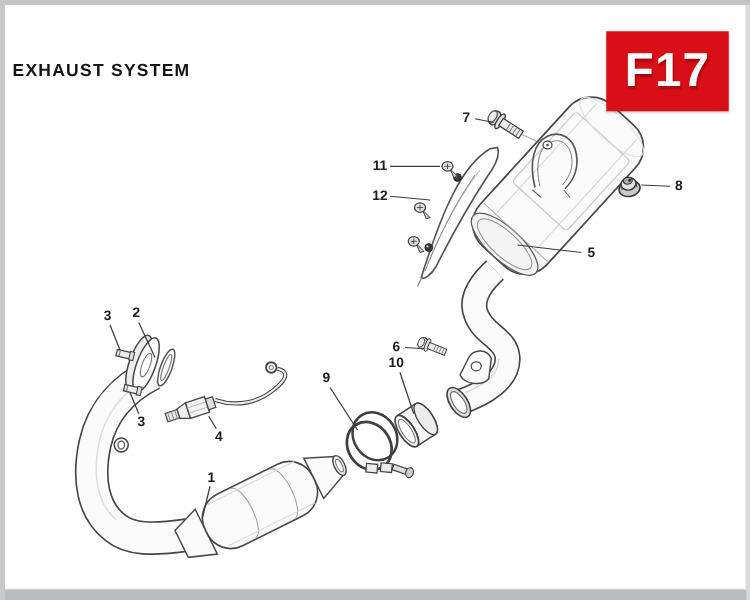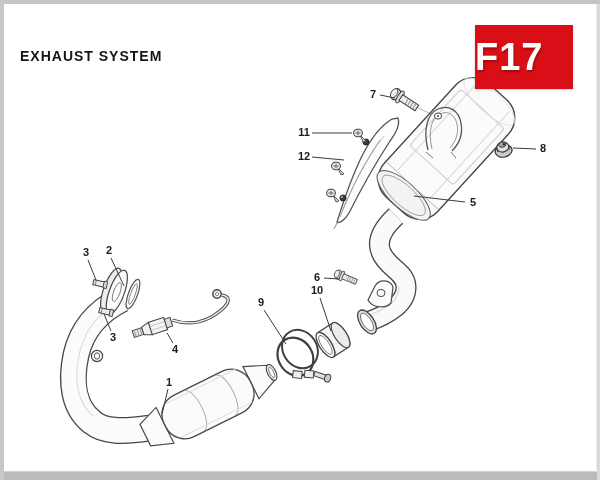--- a/index.html
+++ b/index.html
@@ -15,28 +15,28 @@
     position:absolute; inset:0; pointer-events:none; z-index:9;
     box-shadow:
       inset 4px 0 0 #c6c8ca,
       inset 0 4px 0 #c3c5c7,
       inset -3px 0 0 #d9dadb,
       inset 0 -8px 0 #b9bbbd,
       inset -4px 0 0 #e7e8e9,
       inset 0 -9px 0 #cfd1d3;
   }
   .title {
-    position:absolute; left:20px; top:48px;
+    position:absolute; left:10px; top:48px;
     font-size:14px; font-weight:bold; letter-spacing:1px;
     color:#151515; z-index:3;
   }
   .badge {
-    position:absolute; left:475px; top:25px; width:98px; height:64px;
+    position:absolute; left:485px; top:25px; width:98px; height:64px;
     background:#d90f17; z-index:5;
-    display:flex; align-items:center; 
+    display:flex; align-items:center; justify-content:center;
     box-shadow:0 1px 2px rgba(0,0,0,0.18);
   }
   .badge span {
     color:#fdfdfd; font-size:38px; font-weight:bold; letter-spacing:1px;
     text-shadow:1px 2px 2px rgba(100,0,0,0.45);
   }
   svg.diagram { position:absolute; left:0; top:0; z-index:2; }
   text.callout {
     font:bold 11px "Liberation Sans", sans-serif;
     fill:#1c1c1c; text-anchor:middle; dominant-baseline:middle;

